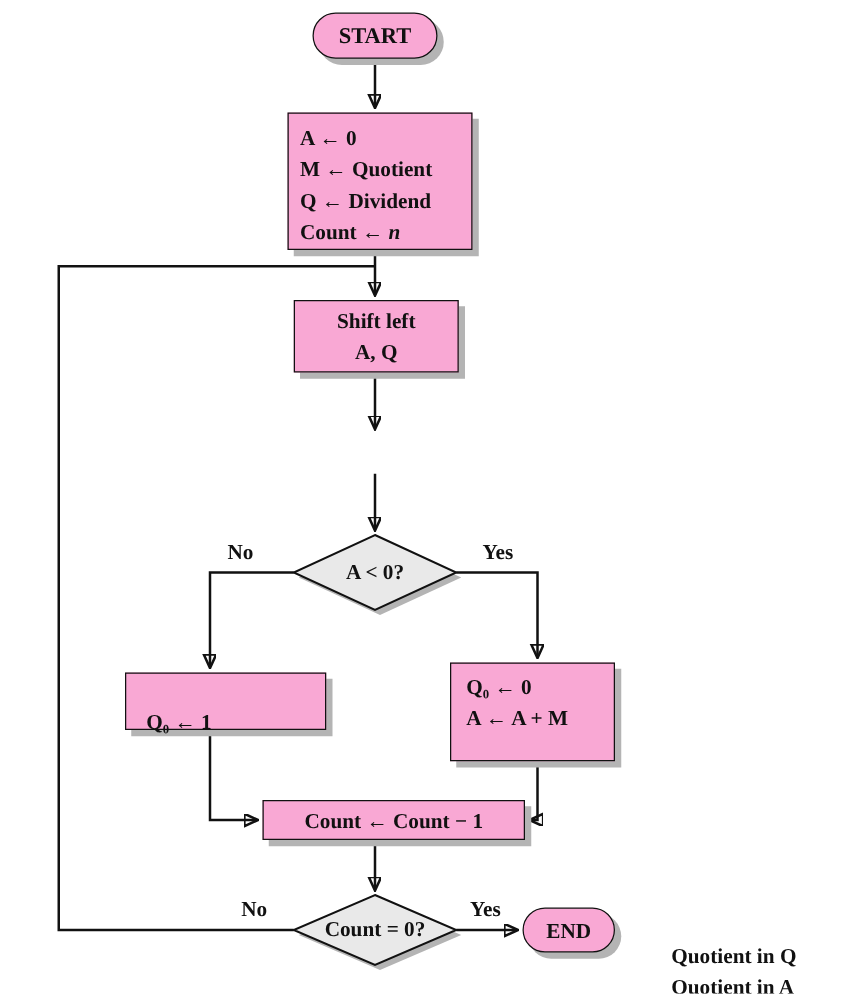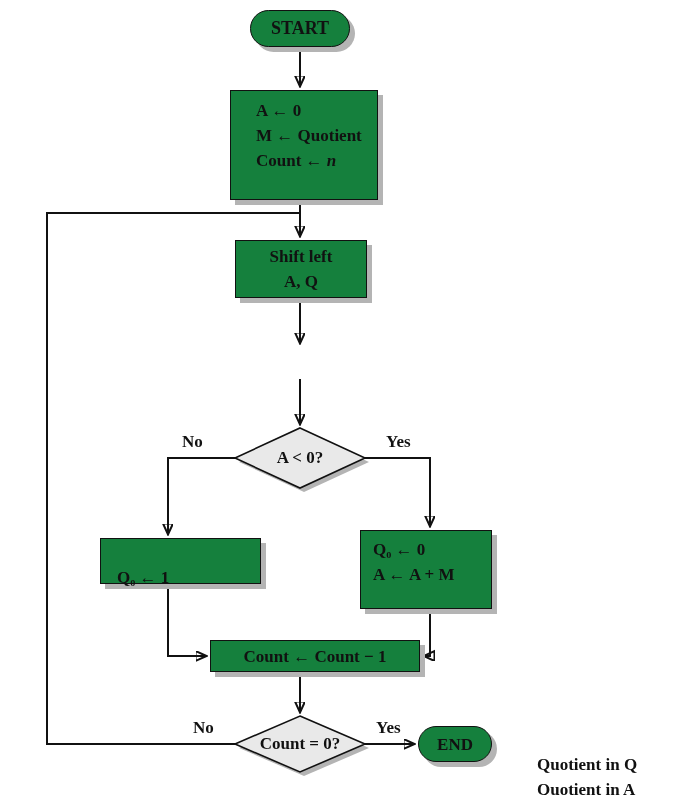--- a/index.html
+++ b/index.html
@@ -5,26 +5,26 @@
   * { margin:0; padding:0; box-sizing:border-box; }
   html,body { background:#ffffff; }
   .canvas {
     position:relative; width:689px; height:795px; background:#ffffff;
     font-family:"Liberation Serif", serif; font-weight:bold; color:#111;
     overflow:hidden;
   }
   .connectors { position:absolute; left:0; top:0; }
   .connectors path, .connectors polyline { fill:none; stroke:#111; stroke-width:2; }
   .node {
-    position:absolute; background:#15803d; border:1.6px solid #111;
+    position:absolute; background:#f9a8d4; border:1.6px solid #111;
     box-shadow:5px 5px 0 #b4b4b4; font-size:17px; line-height:25px;
   }
   .stadium { border-radius:19px; display:flex; align-items:center; justify-content:center; font-size:18px; }
   .centered { display:flex; flex-direction:column; align-items:center; justify-content:center; text-align:center; }
-  .leftpad { padding:7px 4px 0 25px; }
+  .leftpad { padding:7px 4px 0 9px; }
   .branch-label { position:absolute; font-size:17px; }
   .diamond-text {
     position:absolute; display:flex; align-items:center; justify-content:center;
     font-size:17px; text-align:left;
   }
   .note { position:absolute; font-size:17px; line-height:25px; }
   .var-italic { font-style:italic; }
 </style>
 </head>
 <body>
@@ -71,20 +71,21 @@
     </g>
   </svg>
 
   <div class="node stadium" style="left:250px; top:10px; width:100px; height:37px;">
     <span>START</span>
   </div>
 
   <div class="node leftpad" style="left:230px; top:90px; width:148px; height:110px;">
     <div>A ← 0</div>
     <div>M ← Quotient</div>
+    <div>Q ← Dividend</div>
     <div><span>Count ← </span><span class="var-italic">n</span></div>
   </div>
 
   <div class="node centered" style="left:235px; top:240px; width:132px; height:58px;">
     <div>Shift left</div>
     <div>A, Q</div>
   </div>
 
 
   <div class="diamond-text" style="left:240px; top:430px; width:120px; height:56px;">A &lt; 0?</div>

